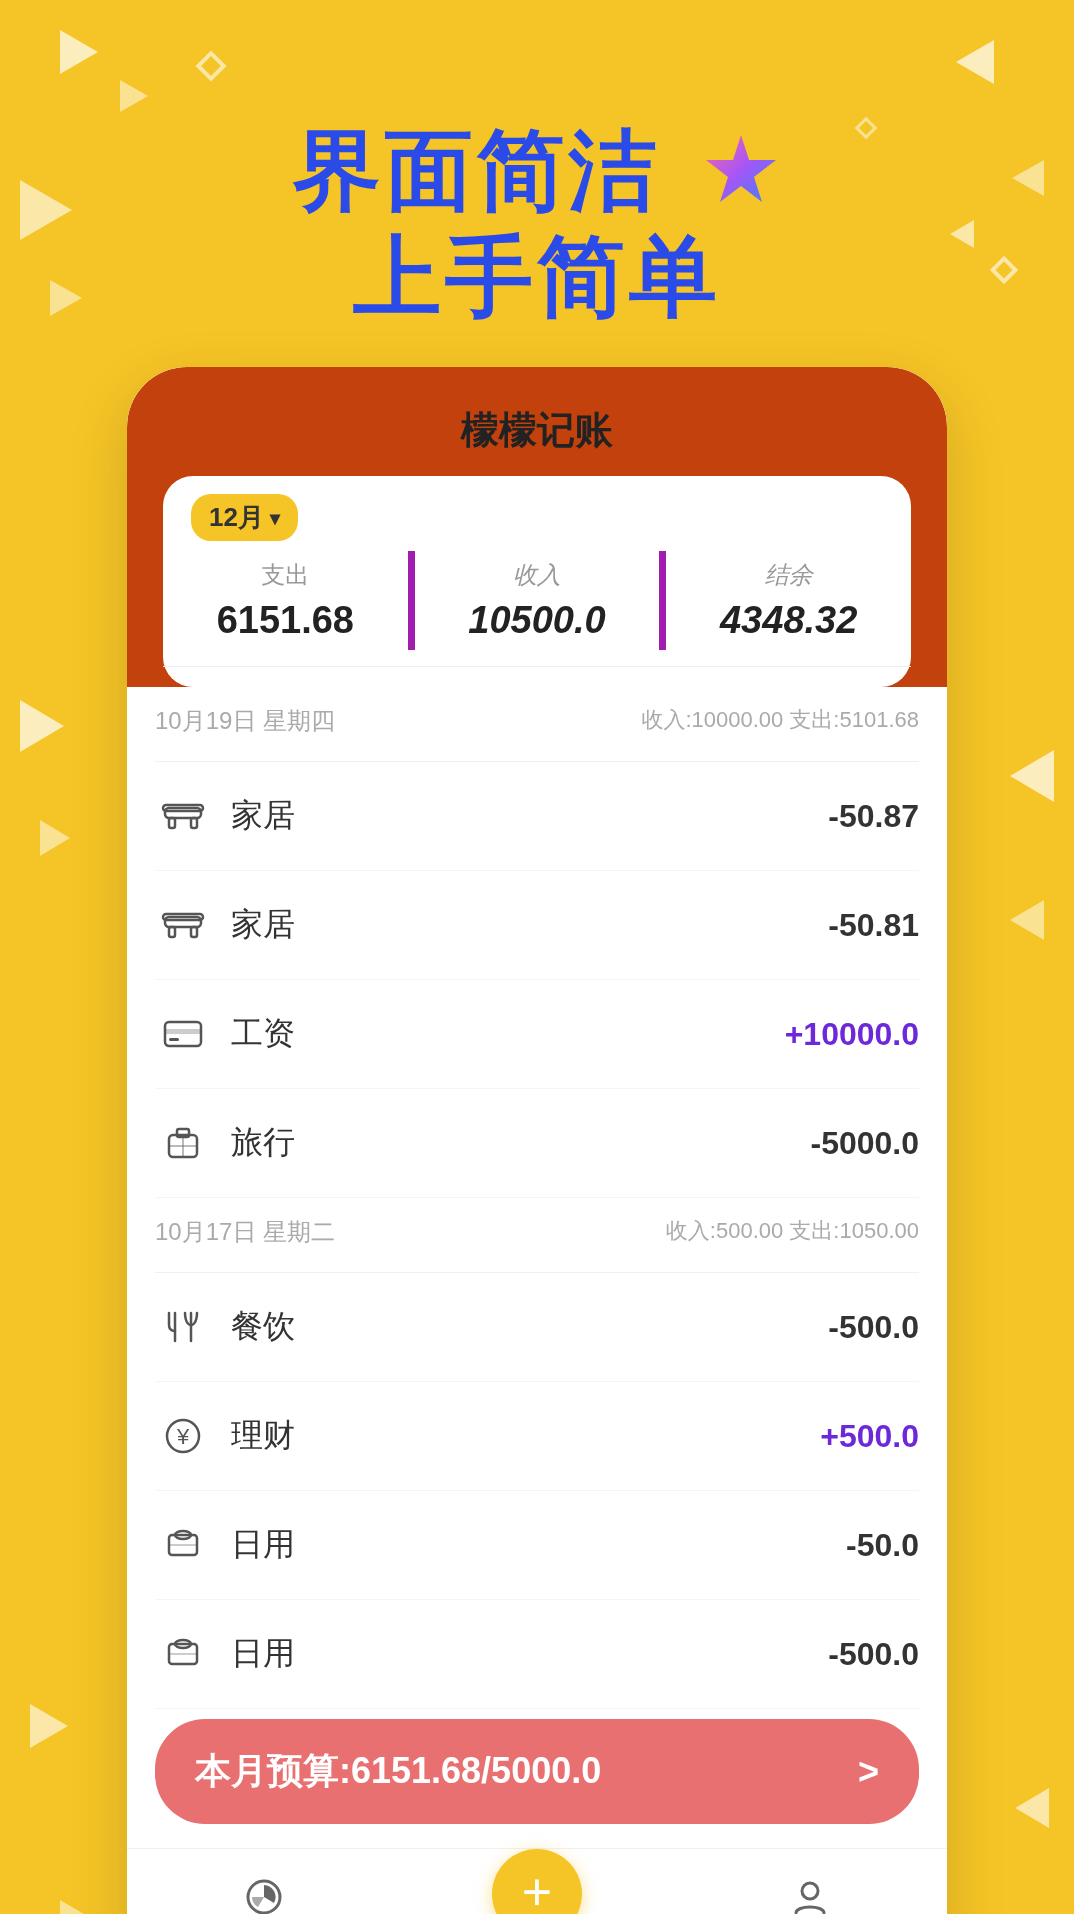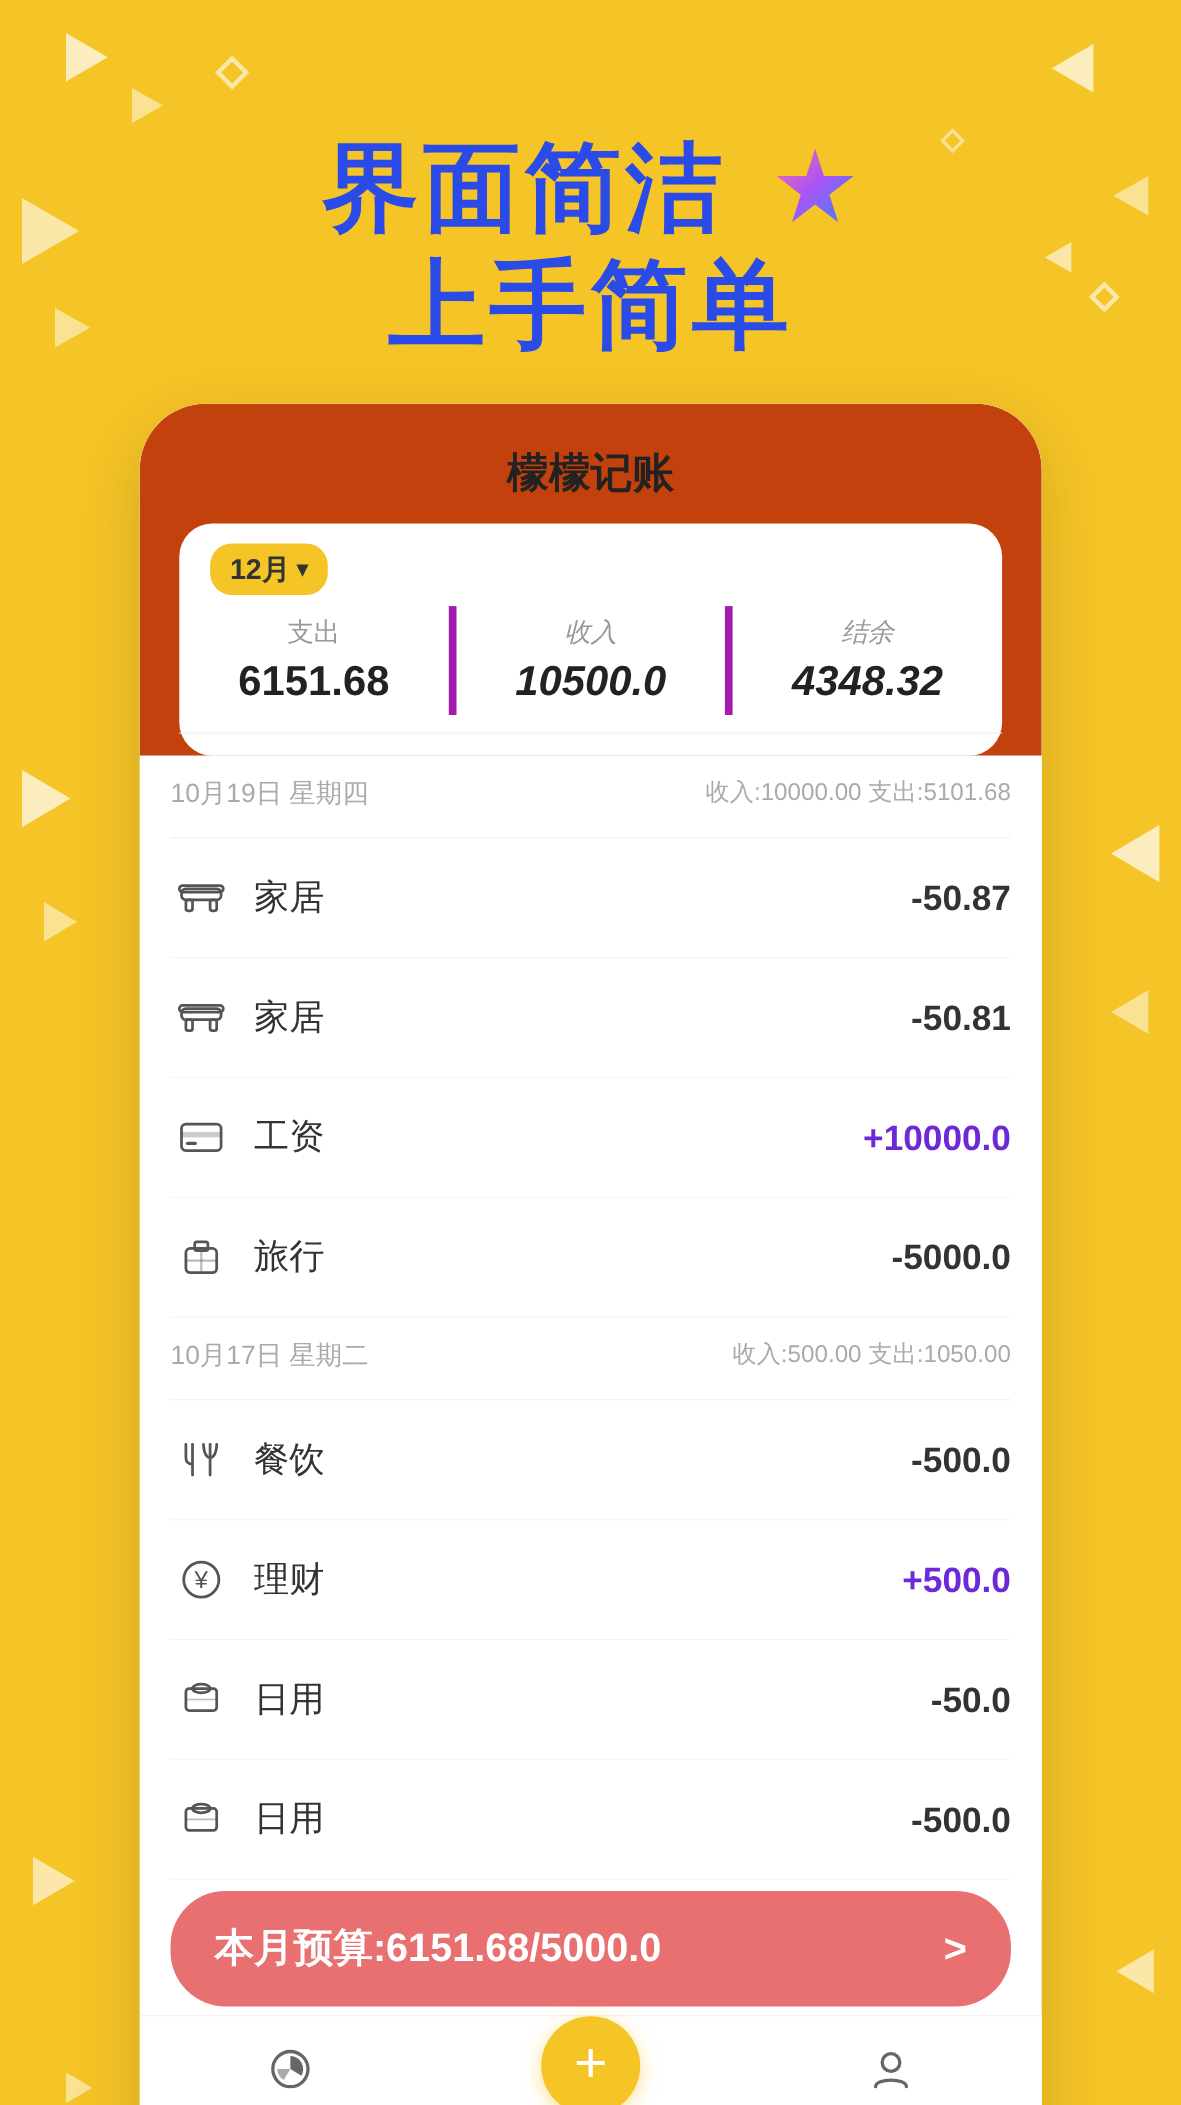--- a/index.html
+++ b/index.html
@@ -378,21 +378,21 @@
             <rect x="8" y="12" width="28" height="20" rx="3" stroke="#555" stroke-width="2.5" fill="none"></rect>
             <ellipse cx="22" cy="12" rx="8" ry="4" stroke="#555" stroke-width="2.5" fill="none"></ellipse>
             <line x1="8" y1="22" x2="36" y2="22" stroke="#555" stroke-width="1.5" opacity="0.4"></line>
           </svg>
       </div>
       <div class="transaction-name">日用</div>
       <div class="transaction-amount amount-neg">-500.0</div>
     </div>
     </div>
 
-  <div class="budget-bar" style="margin: 10px 28px 8px;">
+  <div class="budget-bar" style="margin: 10px 28px 24px;">
     <span class="budget-text">本月预算:6151.68/5000.0</span>
     <span class="budget-arrow">&gt;</span>
   </div>
 
   <div class="bottom-nav">
     <div class="nav-item">
       <div class="nav-icon">
         <svg width="40" height="40" viewBox="0 0 40 40" fill="none">
           <circle cx="20" cy="20" r="16" stroke="#666" stroke-width="3" fill="none"></circle>
           <path d="M20 20 L20 8 A12 12 0 0 1 30 26 Z" fill="#666"></path>

